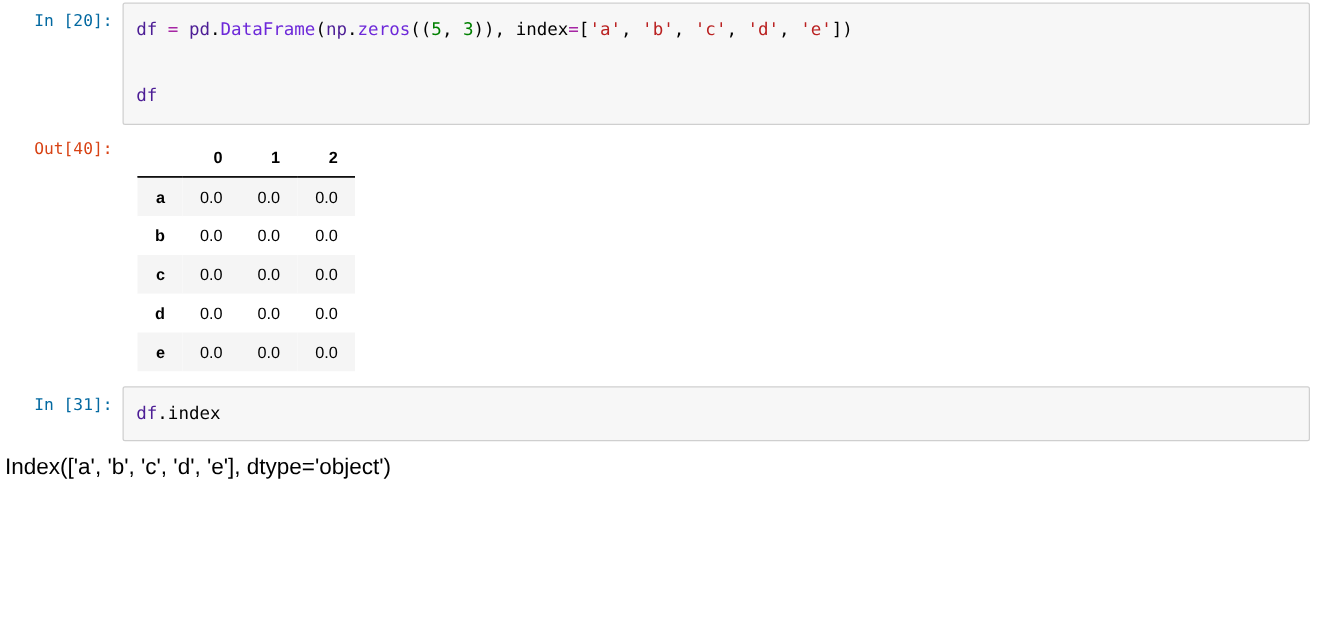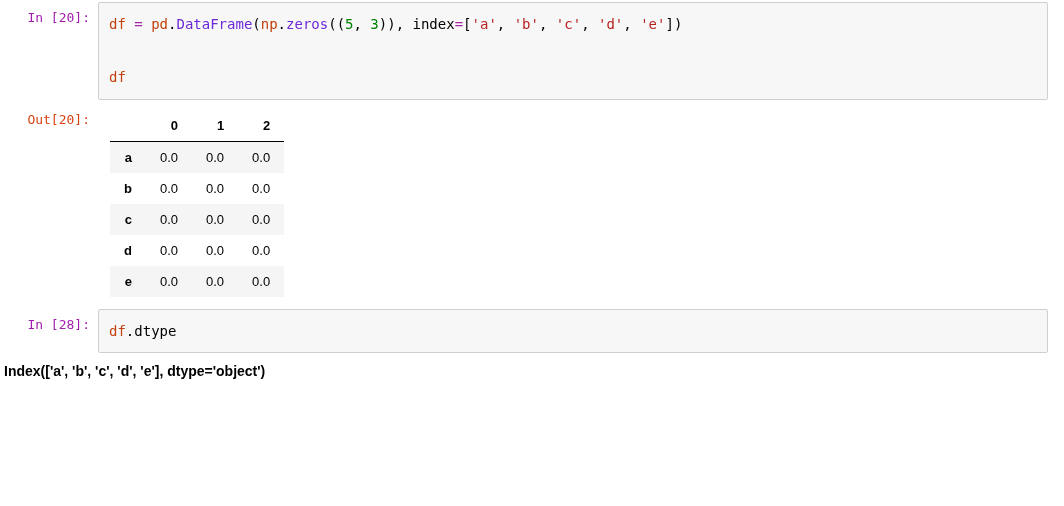--- a/index.html
+++ b/index.html
@@ -18,39 +18,39 @@
   }
   .prompt {
     width: 90px;
     flex: 0 0 90px;
     text-align: right;
     padding: 6px 8px 4px 0;
     font-family: "SFMono-Regular", Menlo, Consolas, monospace;
     font-size: 13px;
     line-height: 1.5;
   }
-  .prompt-in { color: #a21caf; }
+  .prompt-in { color: #0369a1; }
   .prompt-out { color: #d84315; }
   .body-area {
     flex: 1 1 auto;
     min-width: 0;
     margin-right: 8px;
   }
   .code-block {
     background: #f7f7f7;
     border: 1px solid #cfcfcf;
     border-radius: 2px;
     padding: 8px 10px;
     font-family: "SFMono-Regular", Menlo, Consolas, monospace;
     font-size: 14px;
     line-height: 1.9;
     white-space: pre;
     overflow-x: auto;
   }
-  .ct-var   { color: #c2410c; }
+  .ct-var   { color: #4c1d95; }
   .ct-op    { color: #a626a4; }
   .ct-attr  { color: #000; }
   .ct-func  { color: #6d28d9; }
   .ct-num   { color: #008000; }
   .ct-str   { color: #ba2121; }
   .ct-kw    { color: #000; }
   .out-df {
     padding: 6px 0 8px 12px;
   }
   table.df {
@@ -78,40 +78,39 @@
   table.df tbody tr:nth-child(odd) td,
   table.df tbody tr:nth-child(odd) th {
     background: #f5f5f5;
   }
   table.df tbody tr:nth-child(even) td,
   table.df tbody tr:nth-child(even) th {
     background: #ffffff;
   }
   .out-text {
     font-family: -apple-system, BlinkMacSystemFont, "Segoe UI", Helvetica, Arial, sans-serif;
-    font-size: 14px;
+    font-size: 18px;
     padding: 6px 0 4px 4px;
     white-space: pre;
-    font-weight: bold;
   }
 </style>
 </head>
 <body>
 
 <div class="cell">
   <div class="prompt prompt-in">In [20]:</div>
   <div class="body-area">
     <div class="code-block"><span class="ct-var">df</span><span class="ct-op"> = </span><span class="ct-var">pd</span><span class="ct-kw">.</span><span class="ct-func">DataFrame</span><span class="ct-kw">(</span><span class="ct-var">np</span><span class="ct-kw">.</span><span class="ct-func">zeros</span><span class="ct-kw">((</span><span class="ct-num">5</span><span class="ct-kw">, </span><span class="ct-num">3</span><span class="ct-kw">)), index</span><span class="ct-op">=</span><span class="ct-kw">[</span><span class="ct-str">'a'</span><span class="ct-kw">, </span><span class="ct-str">'b'</span><span class="ct-kw">, </span><span class="ct-str">'c'</span><span class="ct-kw">, </span><span class="ct-str">'d'</span><span class="ct-kw">, </span><span class="ct-str">'e'</span><span class="ct-kw">])</span>
 
 <span class="ct-var">df</span></div>
   </div>
 </div>
 
 <div class="cell">
-  <div class="prompt prompt-out">Out[20]:</div>
+  <div class="prompt prompt-out">Out[40]:</div>
   <div class="body-area">
     <div class="out-df">
       <table class="df">
         <thead>
           <tr>
             <th class="corner"></th>
             <th>0</th>
             <th>1</th>
             <th>2</th>
           </tr>
@@ -147,23 +146,23 @@
             <td>0.0</td>
             <td>0.0</td>
           </tr>
         </tbody>
       </table>
     </div>
   </div>
 </div>
 
 <div class="cell">
-  <div class="prompt prompt-in">In [28]:</div>
+  <div class="prompt prompt-in">In [31]:</div>
   <div class="body-area">
-    <div class="code-block"><span class="ct-var">df</span><span class="ct-kw">.</span><span class="ct-attr">dtype</span></div>
+    <div class="code-block"><span class="ct-var">df</span><span class="ct-kw">.</span><span class="ct-attr">index</span></div>
   </div>
 </div>
 
 <div class="cell">
   <div class="body-area">
     <div class="out-text">Index(['a', 'b', 'c', 'd', 'e'], dtype='object')</div>
   </div>
 </div>
 
 </body></html>

